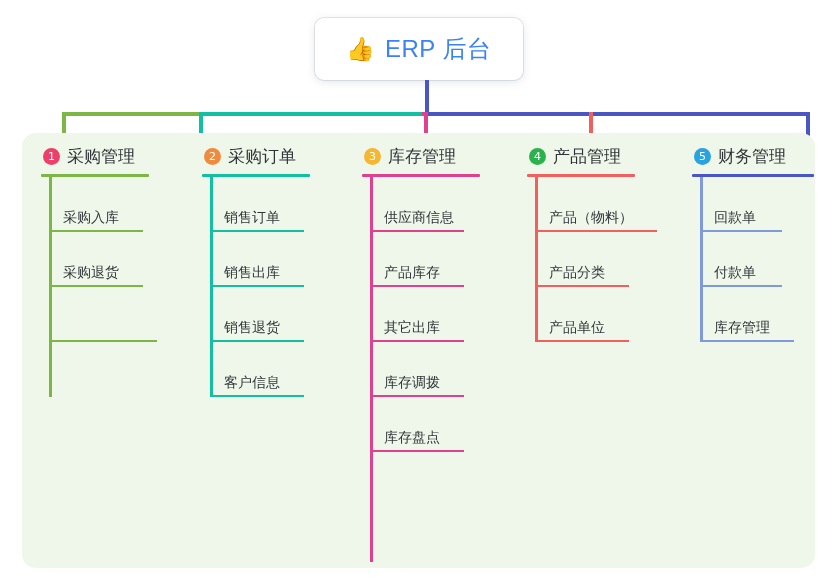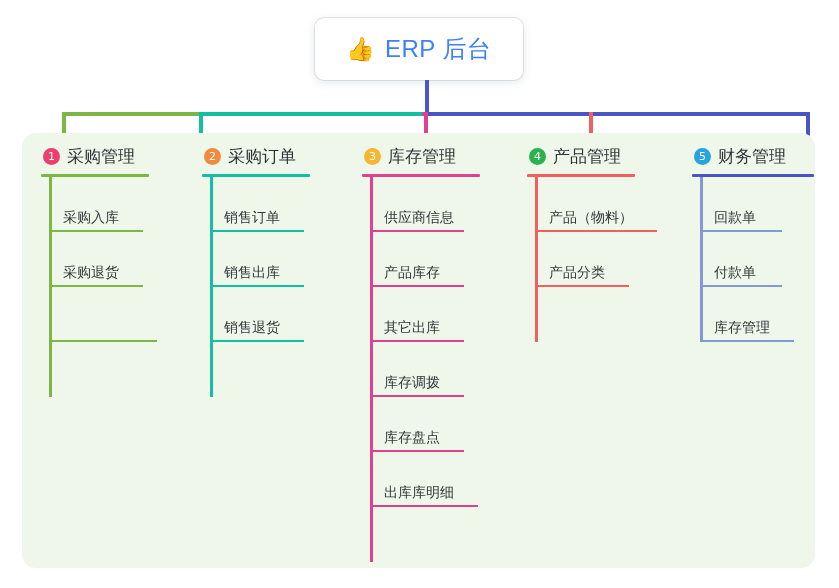--- a/index.html
+++ b/index.html
@@ -156,20 +156,24 @@
             <div class="leaf-rule" style="background: rgb(18, 191, 160); width: 94px; left: 8px;"></div>
           </div>
           <div class="leaf">
             <span class="leaf-label">销售出库</span>
             <div class="leaf-rule" style="background: rgb(18, 191, 160); width: 94px; left: 8px;"></div>
           </div>
           <div class="leaf">
             <span class="leaf-label">销售退货</span>
             <div class="leaf-rule" style="background: rgb(18, 191, 160); width: 94px; left: 8px;"></div>
           </div>
+          <div class="leaf">
+            <span class="leaf-label">客户信息</span>
+            <div class="leaf-rule" style="background: rgb(18, 191, 160); width: 94px; left: 8px;"></div>
+          </div>
         </div>
       </div>
       <div class="branch br3">
         <div class="b-head">
           <span class="badge" style="background: rgb(245, 183, 49);">3</span>
           <span class="b-title">库存管理</span>
         </div>
         <div class="b-rule" style="background: rgb(224, 65, 143); width: 118px;"></div>
         <div class="leaves">
           <div class="spine" style="background: rgb(224, 65, 143); height: 385px; left: 8px;"></div>
@@ -186,42 +190,42 @@
             <div class="leaf-rule" style="background: rgb(224, 65, 143); width: 94px; left: 8px;"></div>
           </div>
           <div class="leaf">
             <span class="leaf-label">库存调拨</span>
             <div class="leaf-rule" style="background: rgb(224, 65, 143); width: 94px; left: 8px;"></div>
           </div>
           <div class="leaf">
             <span class="leaf-label">库存盘点</span>
             <div class="leaf-rule" style="background: rgb(224, 65, 143); width: 94px; left: 8px;"></div>
           </div>
-          <div class="leaf">
-            <span class="leaf-label">出库库明细</span>
-            <div class="leaf-rule" style="background: rgb(224, 65, 143); width: 108px; left: 8px;"></div>
-          </div>
         </div>
       </div>
       <div class="branch br4">
         <div class="b-head">
           <span class="badge" style="background: rgb(43, 178, 76);">4</span>
           <span class="b-title">产品管理</span>
         </div>
         <div class="b-rule" style="background: rgb(240, 96, 94); width: 108px;"></div>
         <div class="leaves">
           <div class="spine" style="background: rgb(240, 96, 94); height: 165px; left: 8px;"></div>
           <div class="leaf">
             <span class="leaf-label">产品（物料）</span>
             <div class="leaf-rule" style="background: rgb(240, 96, 94); width: 122px; left: 8px;"></div>
           </div>
           <div class="leaf">
             <span class="leaf-label">产品分类</span>
             <div class="leaf-rule" style="background: rgb(240, 96, 94); width: 94px; left: 8px;"></div>
           </div>
+          <div class="leaf">
+            <span class="leaf-label">产品单位</span>
+            <div class="leaf-rule" style="background: rgb(240, 96, 94); width: 94px; left: 8px;"></div>
+          </div>
         </div>
       </div>
       <div class="branch br5">
         <div class="b-head">
           <span class="badge" style="background: rgb(41, 163, 224);">5</span>
           <span class="b-title">财务管理</span>
         </div>
         <div class="b-rule" style="background: rgb(74, 86, 196); width: 122px;"></div>
         <div class="leaves">
           <div class="spine" style="background: rgb(126, 154, 217); height: 165px; left: 8px;"></div>

